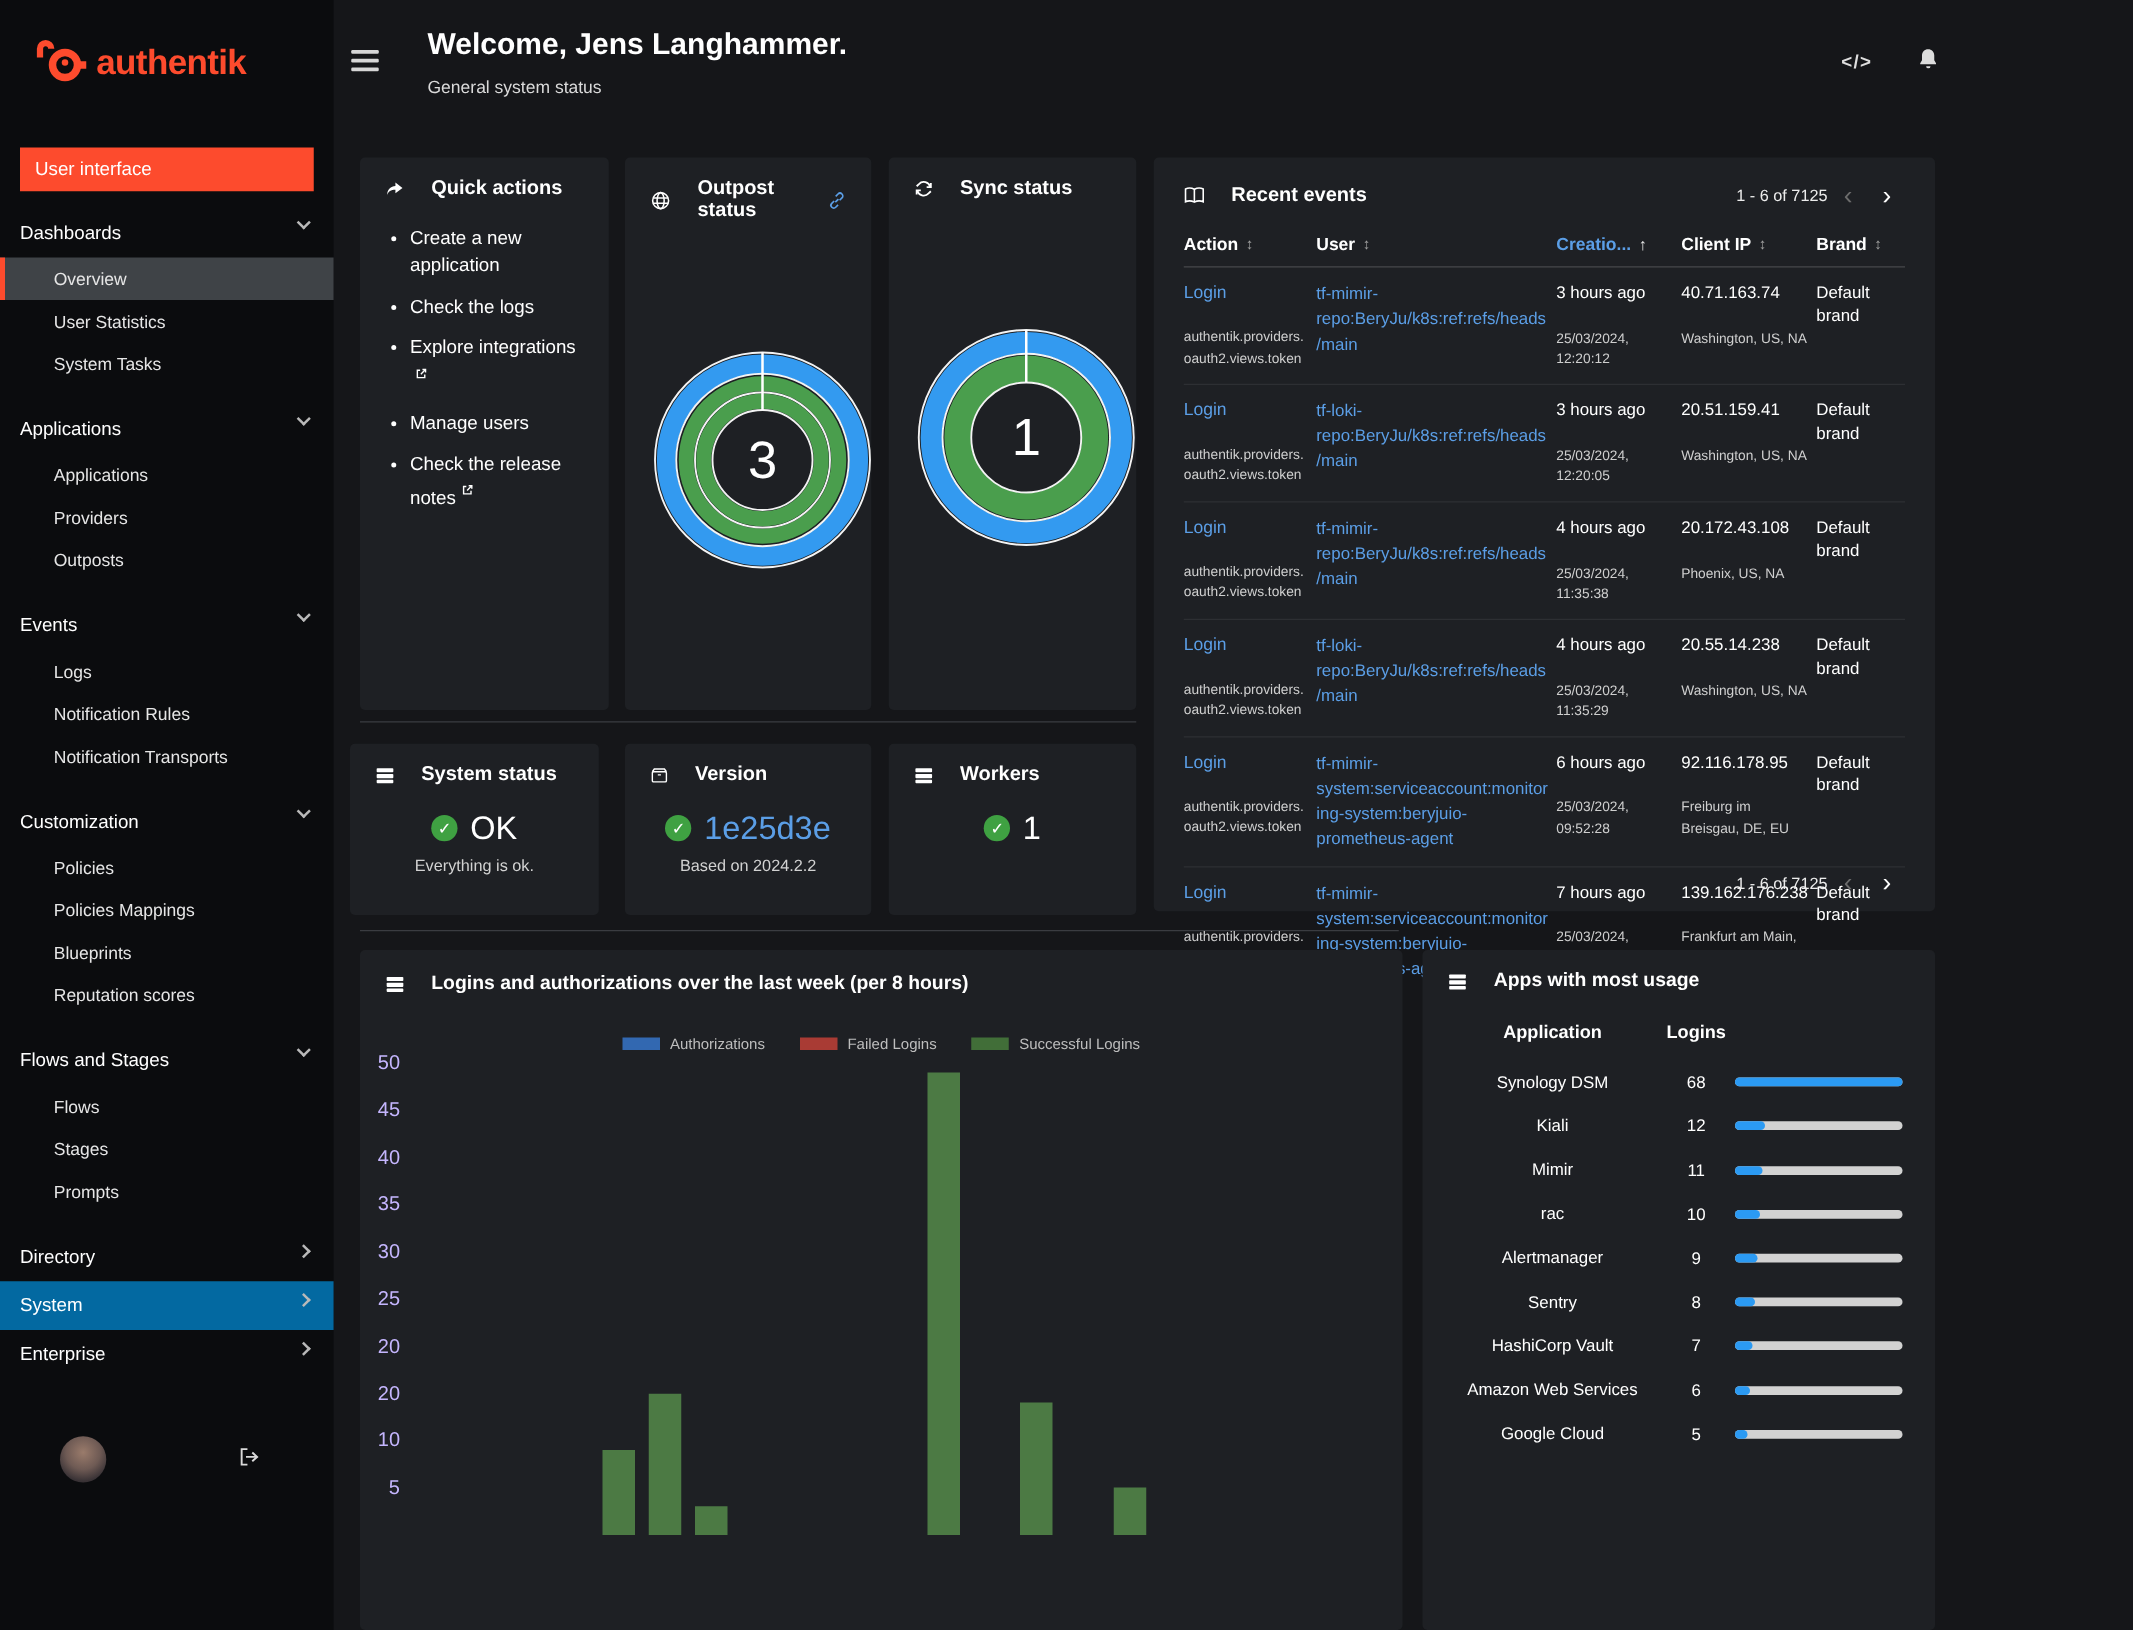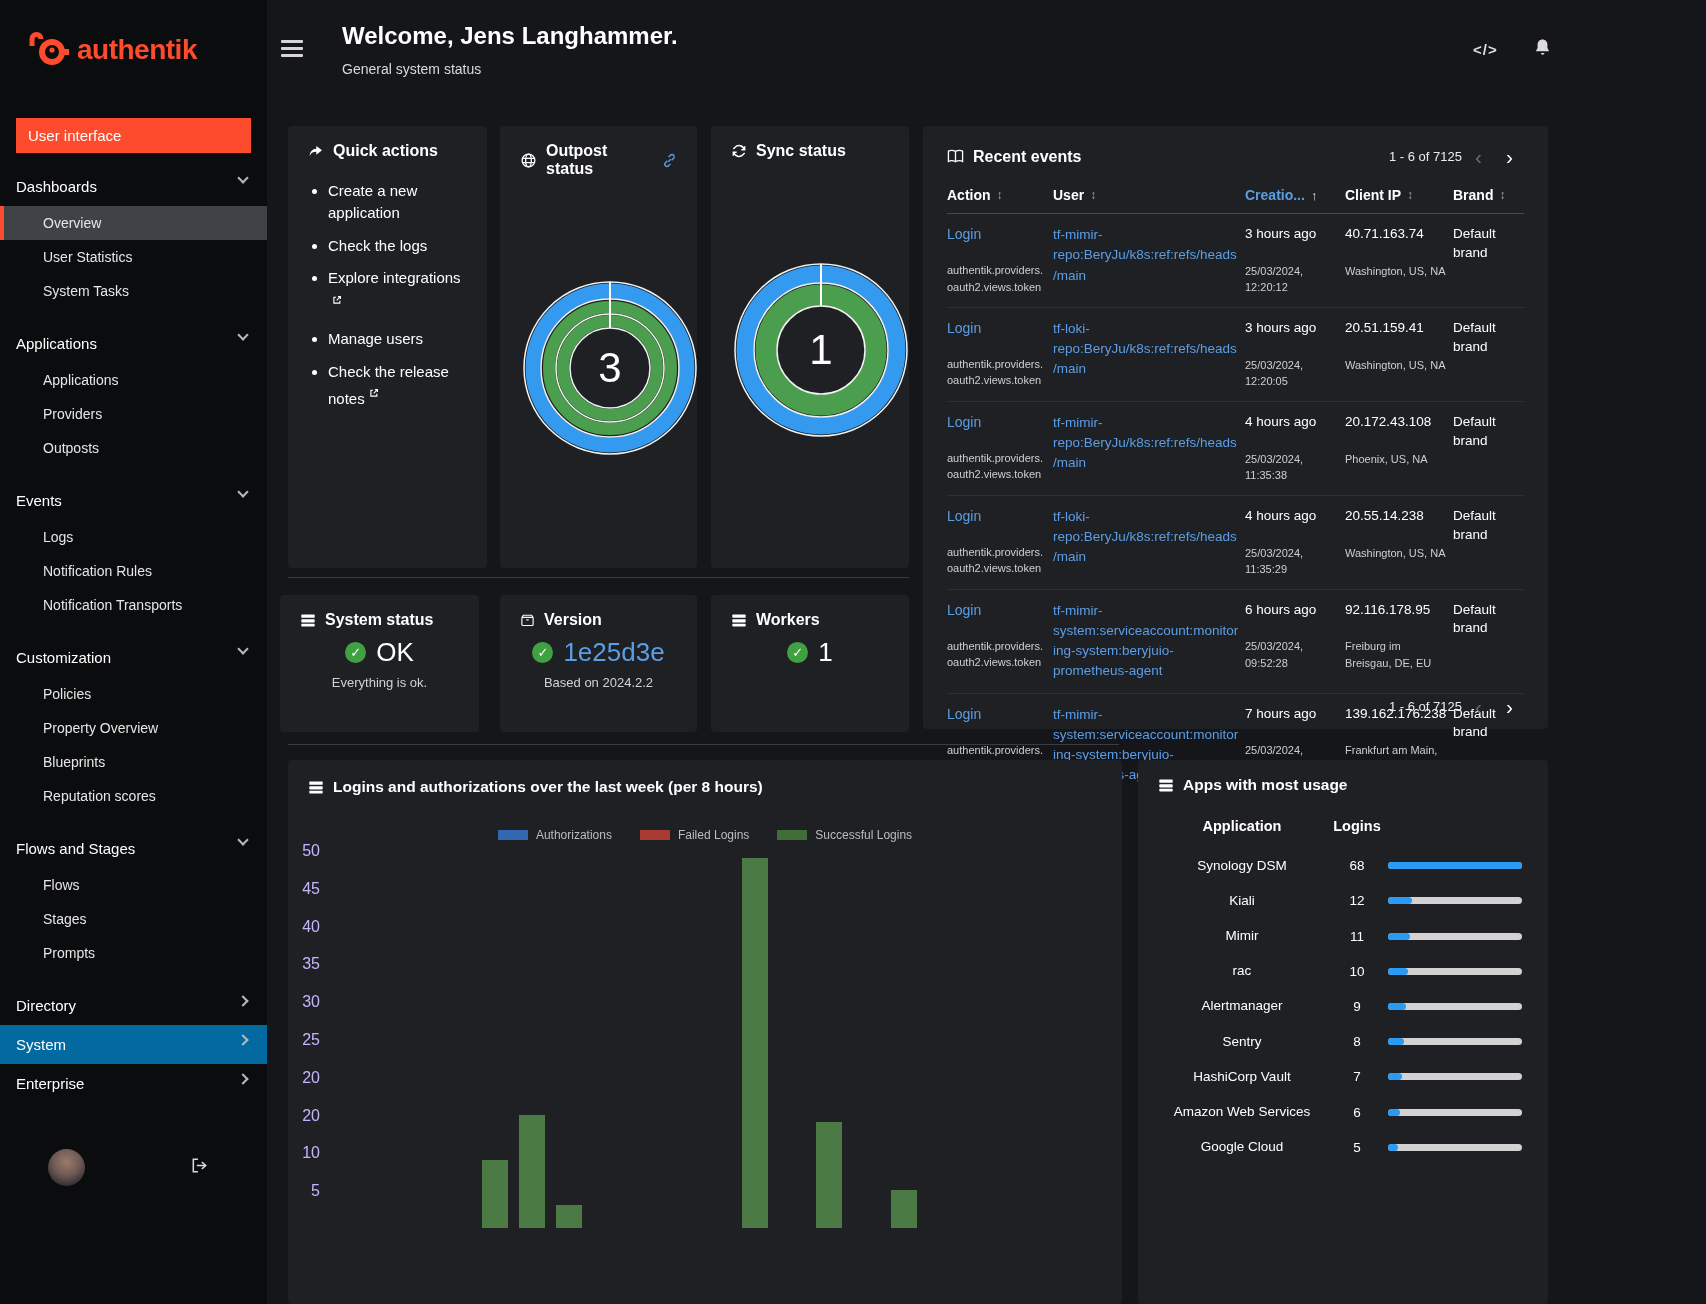--- a/index.html
+++ b/index.html
@@ -50,37 +50,37 @@
   #card-events{left:656px;top:126px;width:625px;height:603px;padding:16px 24px}
   #card-system{left:13px;top:595px;width:199px;height:137px}
   #card-version{left:233px;top:595px;width:197px;height:137px}
   #card-workers{left:444px;top:595px;width:198px;height:137px}
   #card-chart{left:21px;top:760px;width:834px;height:544px;overflow:hidden}
   #card-apps{left:871px;top:760px;width:410px;height:544px;overflow:hidden}
   .divider{position:absolute;height:1px;background:#3a3c41}
   #div1{left:21px;top:577px;width:621px}
   #div2{left:21px;top:744px;width:831px}
 
-  .card-title{display:flex;align-items:center;gap:9px;font-size:16px;font-weight:bold}
+  .card-title{display:flex;align-items:center;gap:21px;font-size:16px;font-weight:bold}
   .card-title svg{flex:0 0 auto}
   .title-link{margin-left:6px;cursor:pointer;display:inline-flex}
 
   .qa-list{margin:20px 0 0;padding-left:20px;list-style:disc}
   .qa-list li{margin-bottom:11px;font-size:15px;line-height:1.45;cursor:pointer}
   .ext{margin-left:4px;vertical-align:super;display:inline-block}
 
   .donut-wrap{position:relative;width:180px;height:180px;margin:100px auto 0}
   .donut-value{position:absolute;inset:0;display:flex;align-items:center;justify-content:center;
                font-size:42px;font-weight:300}
   .ring-outline{fill:none;stroke:#fff;stroke-width:1.5;opacity:.95}
   .ring-blue{fill:none;stroke:var(--donut-blue)}
   .ring-green{fill:none;stroke:var(--donut-green)}
   .ring-sep{stroke:#fff;stroke-width:2}
 
-  .stat-row{display:flex;align-items:center;justify-content:center;gap:10px;margin-top:8px}
+  .stat-row{display:flex;align-items:center;justify-content:center;gap:10px;margin-top:18px}
   .check{width:21px;height:21px;border-radius:50%;background:var(--success);display:flex;flex:0 0 auto;
          align-items:center;justify-content:center;font-size:13px;color:#fff}
   .check::after{content:"✓"}
   .stat-value{font-size:26px}
   .stat-value.link-col{color:var(--link);cursor:pointer}
   .stat-sub{text-align:center;margin-top:7px;font-size:13px;color:#d2d2d2}
 
   
   .ev-top{display:flex;justify-content:space-between;align-items:center;margin-top:4px}
   .pager{display:flex;align-items:center;gap:2px;font-size:13px;color:#ececec}
@@ -175,21 +175,21 @@
             <div class="nav-item">Notification Transports</div>
           </div>
         </div>
         <div class="nav-group">
           <div class="nav-group-header">
             <span class="nav-group-label">Customization</span>
             <span class="chev down"></span>
           </div>
           <div class="nav-items">
             <div class="nav-item">Policies</div>
-            <div class="nav-item">Property Overview</div>
+            <div class="nav-item">Policies Mappings</div>
             <div class="nav-item">Blueprints</div>
             <div class="nav-item">Reputation scores</div>
           </div>
         </div>
         <div class="nav-group">
           <div class="nav-group-header">
             <span class="nav-group-label">Flows and Stages</span>
             <span class="chev down"></span>
           </div>
           <div class="nav-items">

